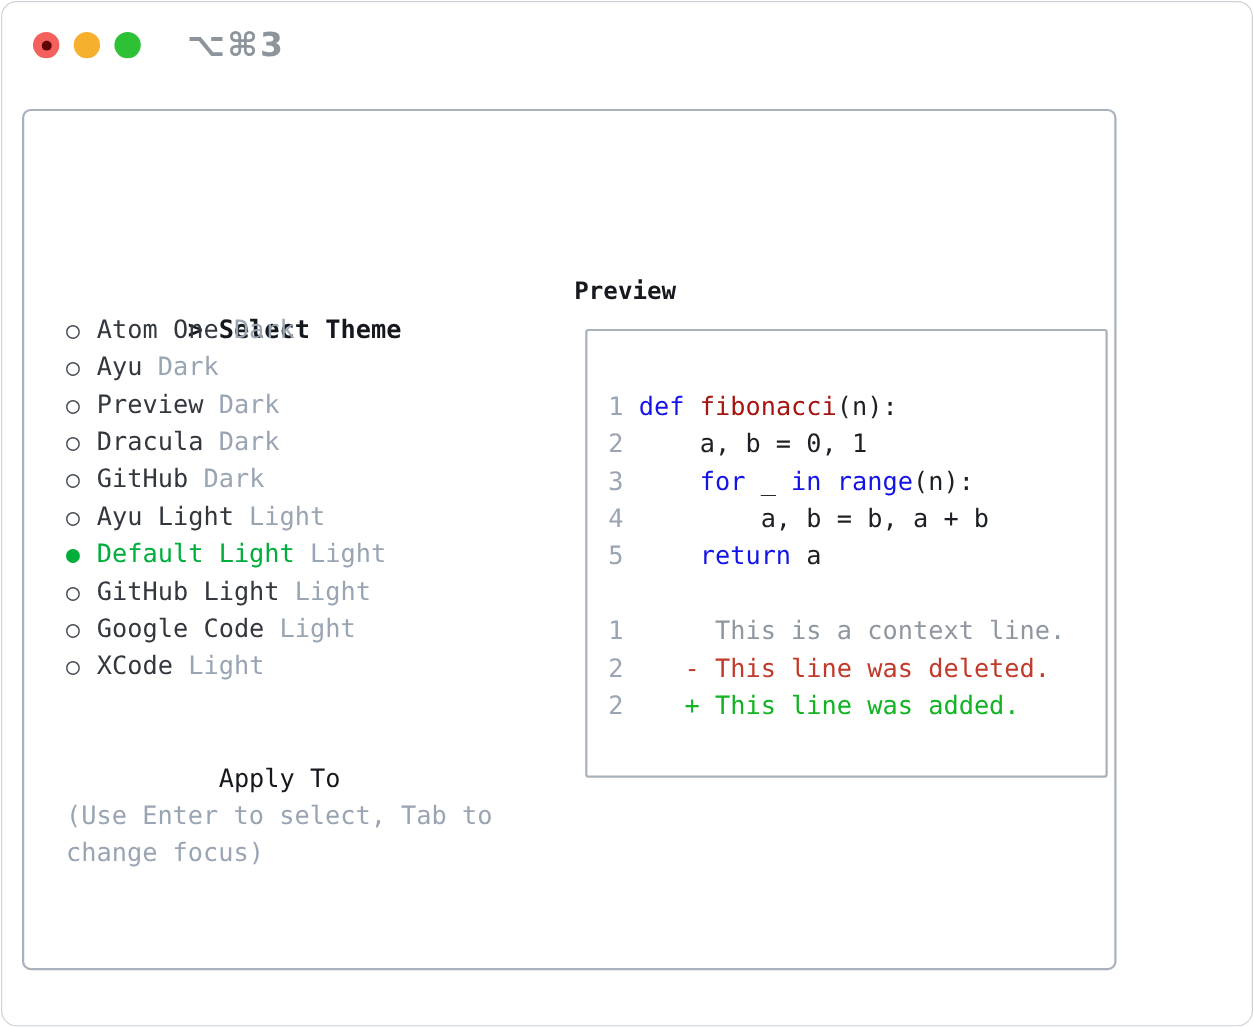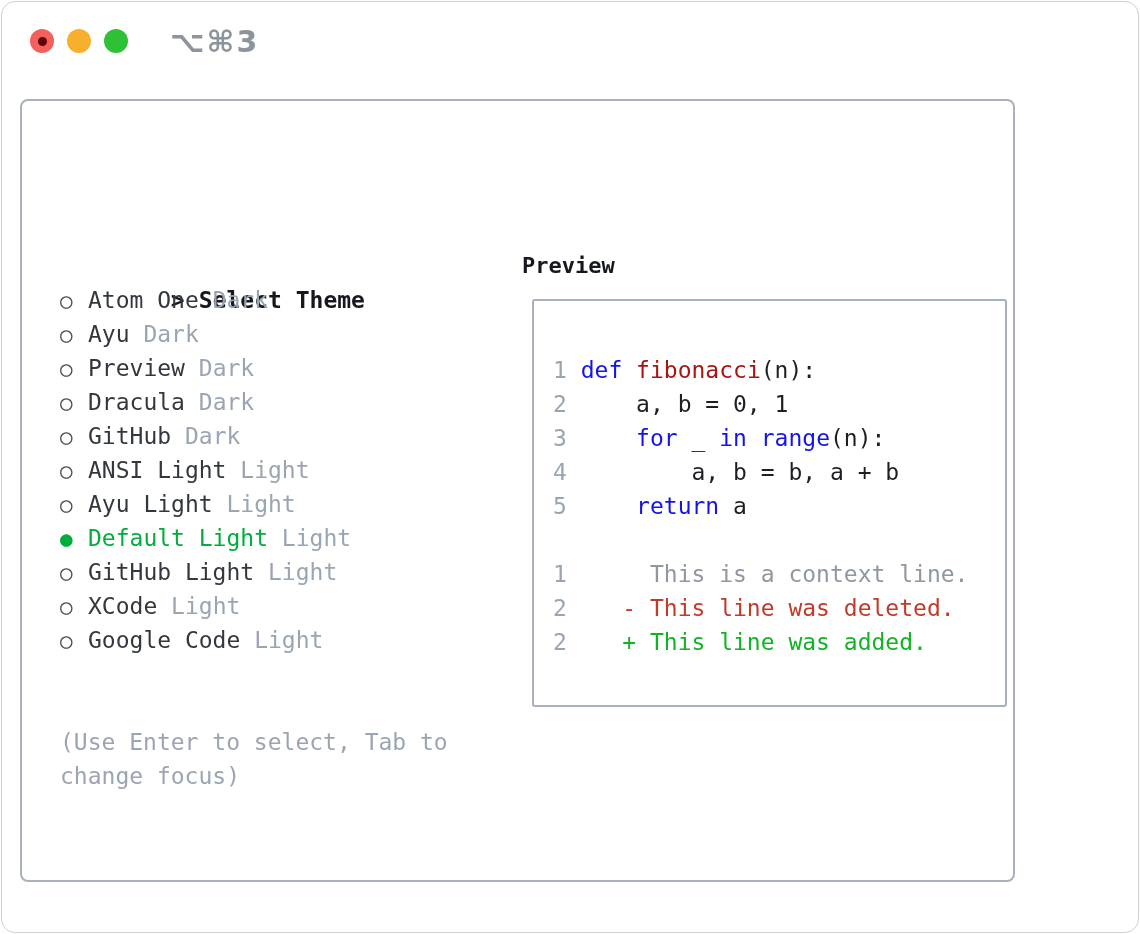--- a/index.html
+++ b/index.html
@@ -107,28 +107,30 @@
     <div class="left-col">
       <div class="row header">
         <span class="prefix">&gt;</span><span class="name">Select Theme</span>
       </div>
       <div id="theme-items">
           <div class="row"><span class="prefix circle">○</span><span class="name">Atom One</span><span class="variant">Dark</span></div>
           <div class="row"><span class="prefix circle">○</span><span class="name">Ayu</span><span class="variant">Dark</span></div>
           <div class="row"><span class="prefix circle">○</span><span class="name">Preview</span><span class="variant">Dark</span></div>
           <div class="row"><span class="prefix circle">○</span><span class="name">Dracula</span><span class="variant">Dark</span></div>
           <div class="row"><span class="prefix circle">○</span><span class="name">GitHub</span><span class="variant">Dark</span></div>
-          <div class="row"><span class="prefix circle">○</span><span class="name">ANSI Light</span><span class="variant">Light</span></div>
           <div class="row"><span class="prefix circle">○</span><span class="name">Ayu Light</span><span class="variant">Light</span></div>
           <div class="row selected"><span class="prefix">●</span><span class="name">Default Light</span><span class="variant">Light</span></div>
           <div class="row"><span class="prefix circle">○</span><span class="name">GitHub Light</span><span class="variant">Light</span></div>
+          <div class="row"><span class="prefix circle">○</span><span class="name">Google Code</span><span class="variant">Light</span></div>
           <div class="row"><span class="prefix circle">○</span><span class="name">XCode</span><span class="variant">Light</span></div>
-          <div class="row"><span class="prefix circle">○</span><span class="name">Google Code</span><span class="variant">Light</span></div>
         </div>
       <div class="gap"></div>
+      <div class="row section-header">
+        <span class="prefix"></span><span class="name">Apply To</span>
+      </div>
       <div class="gap"></div>
       <div class="row hint">(Use Enter to select, Tab to</div>
       <div class="row hint">change focus)</div>
     </div>
 
     <div class="preview-heading">Preview</div>
 
     <div class="preview-box">
       <div class="code" id="code-area"><div class="cline"><span class="lnum">1 </span><span class="c-kw">def</span><span class="c-plain"> </span><span class="c-fn">fibonacci</span><span class="c-plain">(n):</span></div><div class="cline"><span class="lnum">2 </span><span class="c-plain">    a, b = 0, 1</span></div><div class="cline"><span class="lnum">3 </span><span class="c-plain">    </span><span class="c-kw">for</span><span class="c-plain"> _ </span><span class="c-kw">in</span><span class="c-plain"> </span><span class="c-kw">range</span><span class="c-plain">(n):</span></div><div class="cline"><span class="lnum">4 </span><span class="c-plain">        a, b = b, a + b</span></div><div class="cline"><span class="lnum">5 </span><span class="c-plain">    </span><span class="c-kw">return</span><span class="c-plain"> a</span></div><div class="cline"></div><div class="cline"><span class="lnum">1</span><span class="d-context">      This is a context line.</span></div><div class="cline"><span class="lnum">2</span><span class="d-deleted">    - This line was deleted.</span></div><div class="cline"><span class="lnum">2</span><span class="d-added">    + This line was added.</span></div></div>
     </div>

